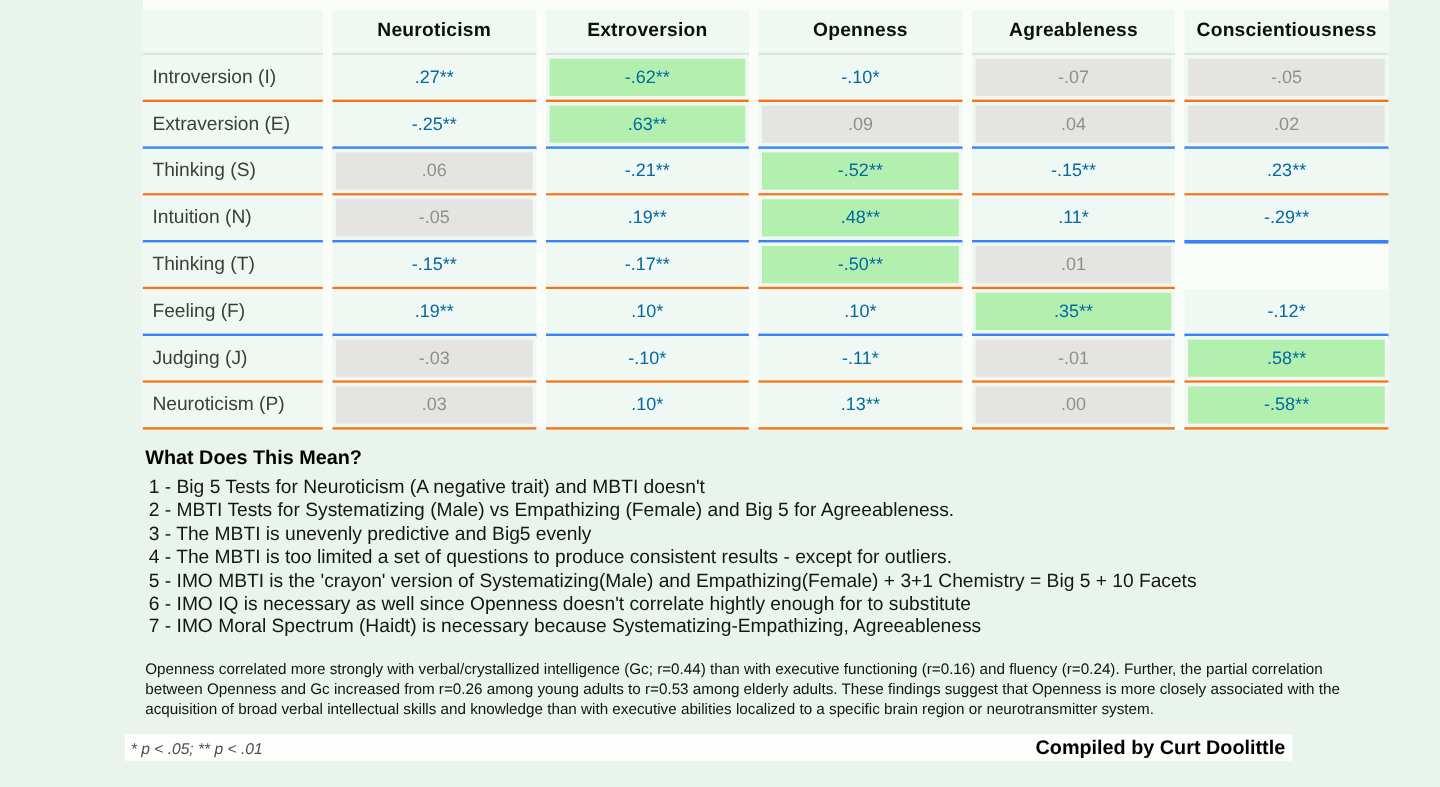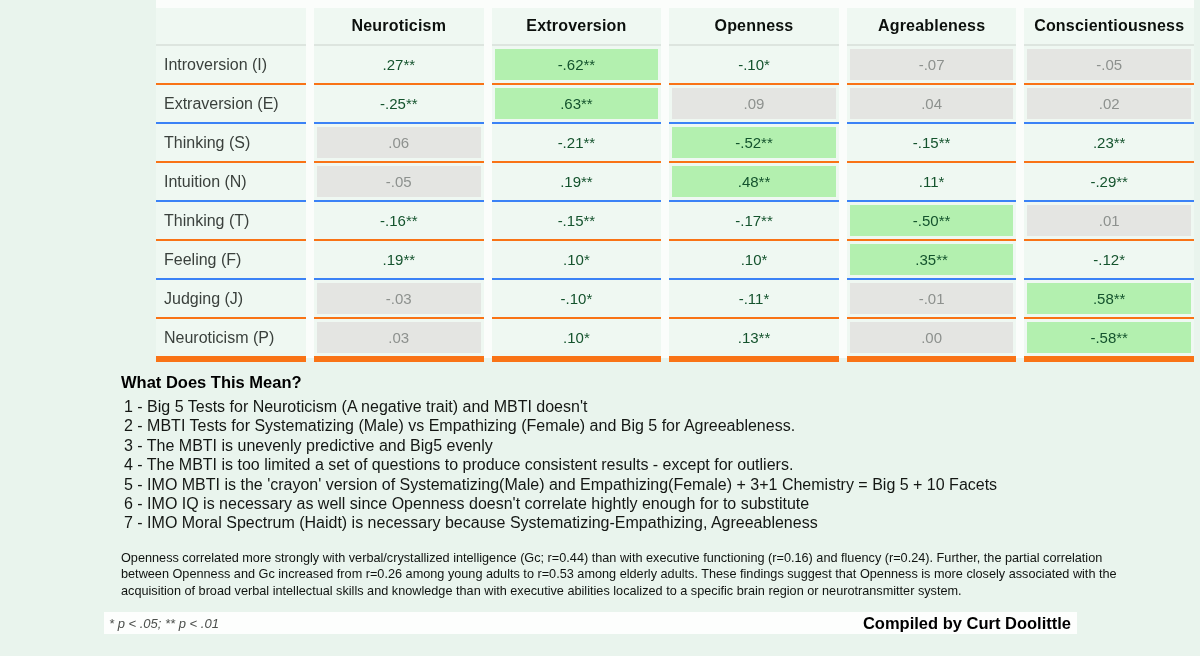--- a/index.html
+++ b/index.html
@@ -9,51 +9,50 @@
     font-family:"Liberation Sans", sans-serif;
     position:relative;
     overflow:hidden;
   }
 
   
   .table-wrap {
     position:absolute; left:119px; top:0; width:1038px;
     background:#fbfdfb;
     padding-top:8px;
-    margin-left:37px;
   }
   .tr {
     display:grid;
     grid-template-columns:150px repeat(5, 1fr);
     column-gap:8px;
     height:39px;
     background:#fbfdfb;
   }
   .tr.thead { height:38px; }
   .td {
     background:#eff8f2;
     display:flex; align-items:center; justify-content:center;
     box-sizing:border-box;
-    border-bottom:6px solid #f97316;
+    border-bottom:2px solid #f97316;
   }
   .thead .td { border-bottom:2px solid #dde5df; }
   .tr.pair-end .td { border-bottom:3px solid #3b82f6; }
   .td.th {
     font-weight:bold; font-size:16px; color:#0c100d; letter-spacing:0.2px;
   }
   .td.rowlabel {
     justify-content:flex-start;
     padding-left:8px;
     font-size:16px; color:#3a403c;
   }
   .pill {
     flex:1; margin:3px 3px;
     height:31px;
     display:flex; align-items:center; justify-content:center;
-    font-size:15px; color:#14532d;
+    font-size:15px; color:#0369a1;
   }
   .pill.hl-none  { background:transparent; }
   .pill.hl-green { background:#b3f0af; }
   .pill.hl-gray  { background:#e4e5e2; color:#8d918e; }
 
   
   .meaning-heading {
     position:absolute; left:121px; top:373px;
     font-size:16.5px; font-weight:bold; color:#000;text-align:center;
   }
@@ -162,23 +161,20 @@
       </div>
       <div class="td cell">
         <div class="pill hl-none">.11*</div>
       </div>
       <div class="td cell">
         <div class="pill hl-none">-.29**</div>
       </div>
     </div>
     <div class="tr">
       <div class="td rowlabel">Thinking (T)</div>
-      <div class="td cell">
-        <div class="pill hl-none">-.16**</div>
-      </div>
       <div class="td cell">
         <div class="pill hl-none">-.15**</div>
       </div>
       <div class="td cell">
         <div class="pill hl-none">-.17**</div>
       </div>
       <div class="td cell">
         <div class="pill hl-green">-.50**</div>
       </div>
       <div class="td cell">

